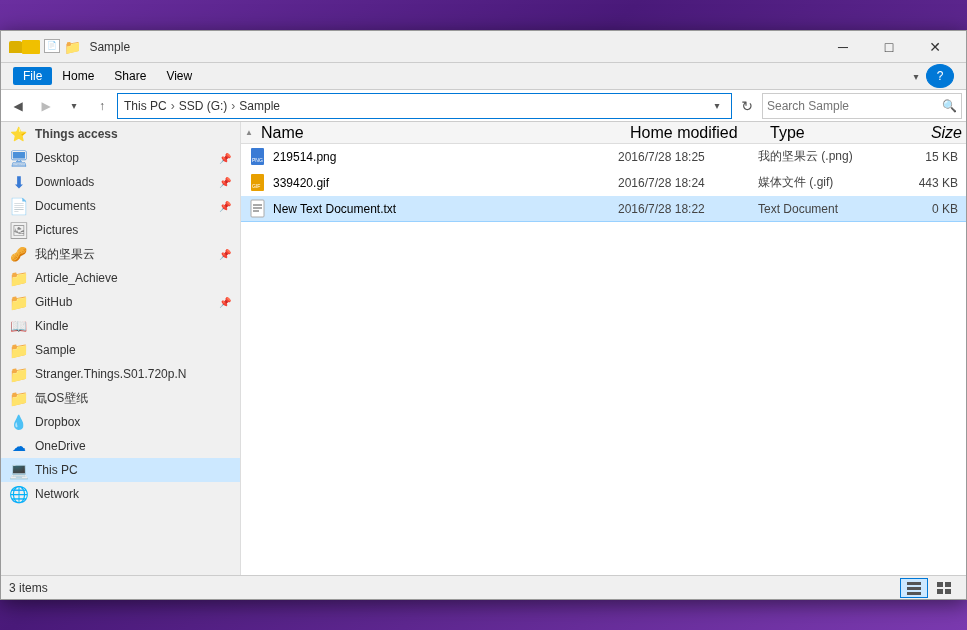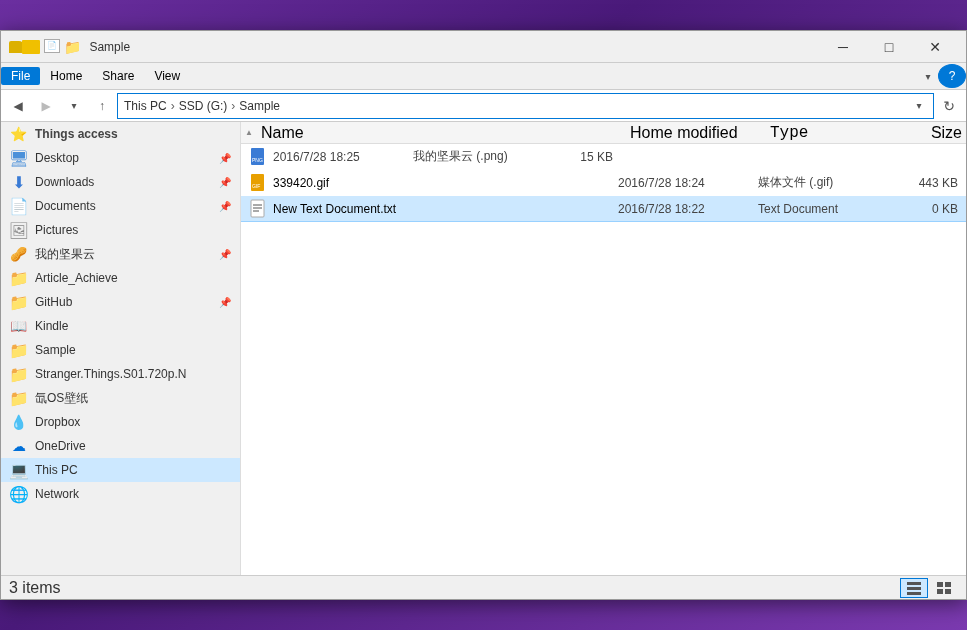--- a/index.html
+++ b/index.html
@@ -71,21 +71,21 @@
     .ribbon {
       display: flex;
       flex-direction: column;
       border-bottom: 1px solid #ccc;
     }
 
     .menu-bar {
       display: flex;
       align-items: center;
       height: 26px;
-      padding: 0 0;
+      padding: 0 12px;
     }
 
     .menu-item {
       padding: 2px 10px;
       font-size: 12px;
       cursor: pointer;
       border-radius: 2px;
     }
     .menu-item.active { background: #0078d7; color: white; }
 
@@ -241,22 +241,22 @@
     .file-header-col {
       display: flex;
       align-items: center;
       padding: 0 4px;
       cursor: pointer;
       user-select: none;
     }
 
     .col-name { flex: 1; }
     .col-date { width: 140px; }
-    .col-type { width: 120px; font-family: Liberation Mono, monospace; }
-    .col-size { width: 80px; justify-content: flex-end; }
+    .col-type { width: 120px; }
+    .col-size { width: 80px; justify-content: flex-end; font-style: italic; }
 
     .file-list {
       flex: 1;
       overflow-y: auto;
     }
 
     .file-row {
       display: flex;
       align-items: center;
       height: 26px;
@@ -273,21 +273,21 @@
     .file-size { width: 80px; text-align: right; color: #444; }
 
     
     .status-bar {
       height: 24px;
       background: #f0f0f0;
       border-top: 1px solid #ccc;
       display: flex;
       align-items: center;
       padding: 0 8px;
-      font-size: 16px;
+      font-size: 12px;
       color: #333;
     }
 
     .status-text { flex: 1; }
 
     .view-btns {
       display: flex;
       gap: 2px;
     }
 
@@ -357,20 +357,24 @@
       <span class="breadcrumb-sep">›</span>
       <span class="breadcrumb-item">SSD (G:)</span>
       <span class="breadcrumb-sep">›</span>
       <span class="breadcrumb-item">Sample</span>
       <div style="flex:1"></div>
       <button class="address-dropdown">▾</button>
     </div>
 
     <button class="refresh-btn">↻</button>
 
+    <div class="search-bar">
+      <input class="search-input" type="text" placeholder="Search Sample" style="">
+      <span class="search-icon">🔍</span>
+    </div>
   </div>
 
   <div class="main-content">
 
     <div class="sidebar">
 
       <div class="sidebar-item header">
         <span class="sidebar-icon icon-star">⭐</span>
         <span>Things access</span>
       </div>
@@ -468,20 +472,21 @@
 
       <div class="file-list">
 
         <div class="file-row">
           <span class="sidebar-icon" style="font-size:16px;margin-right:4px;">
             <svg width="20" height="20" viewBox="0 0 20 20">
                 <rect x="2" y="1" width="13" height="17" rx="1" fill="#3a7bd5"></rect>
                 <text x="3" y="15" font-size="5" fill="white" font-family="Arial">PNG</text>
               </svg>
           </span>
+          <span class="file-name">219514.png</span>
           <span class="file-date">2016/7/28 18:25</span>
           <span class="file-type">我的坚果云 (.png)</span>
           <span class="file-size">15 KB</span>
         </div>
 
         <div class="file-row">
           <span class="sidebar-icon" style="font-size:16px;margin-right:4px;">
             <svg width="20" height="20" viewBox="0 0 20 20">
                 <rect x="2" y="1" width="13" height="17" rx="1" fill="#e8a000"></rect>
                 <text x="3" y="15" font-size="5" fill="white" font-family="Arial">GIF</text>

